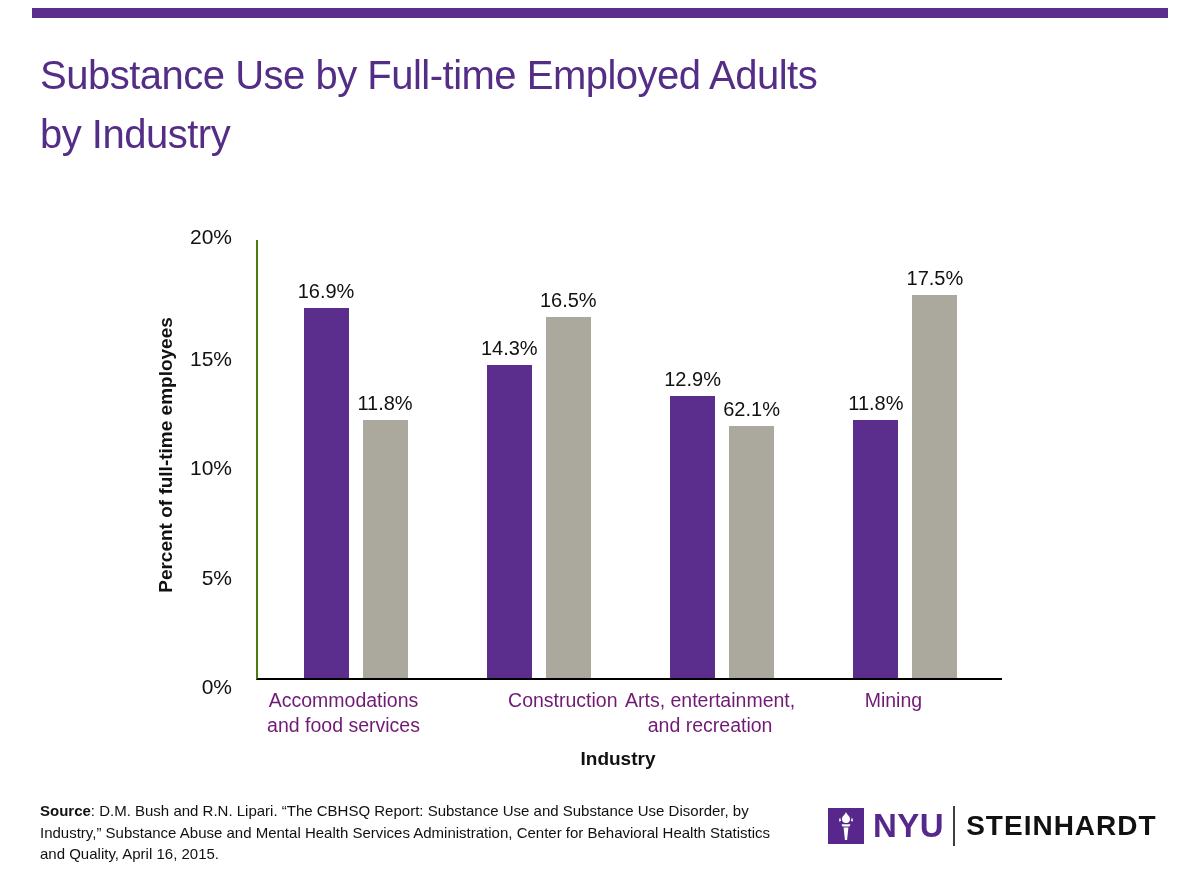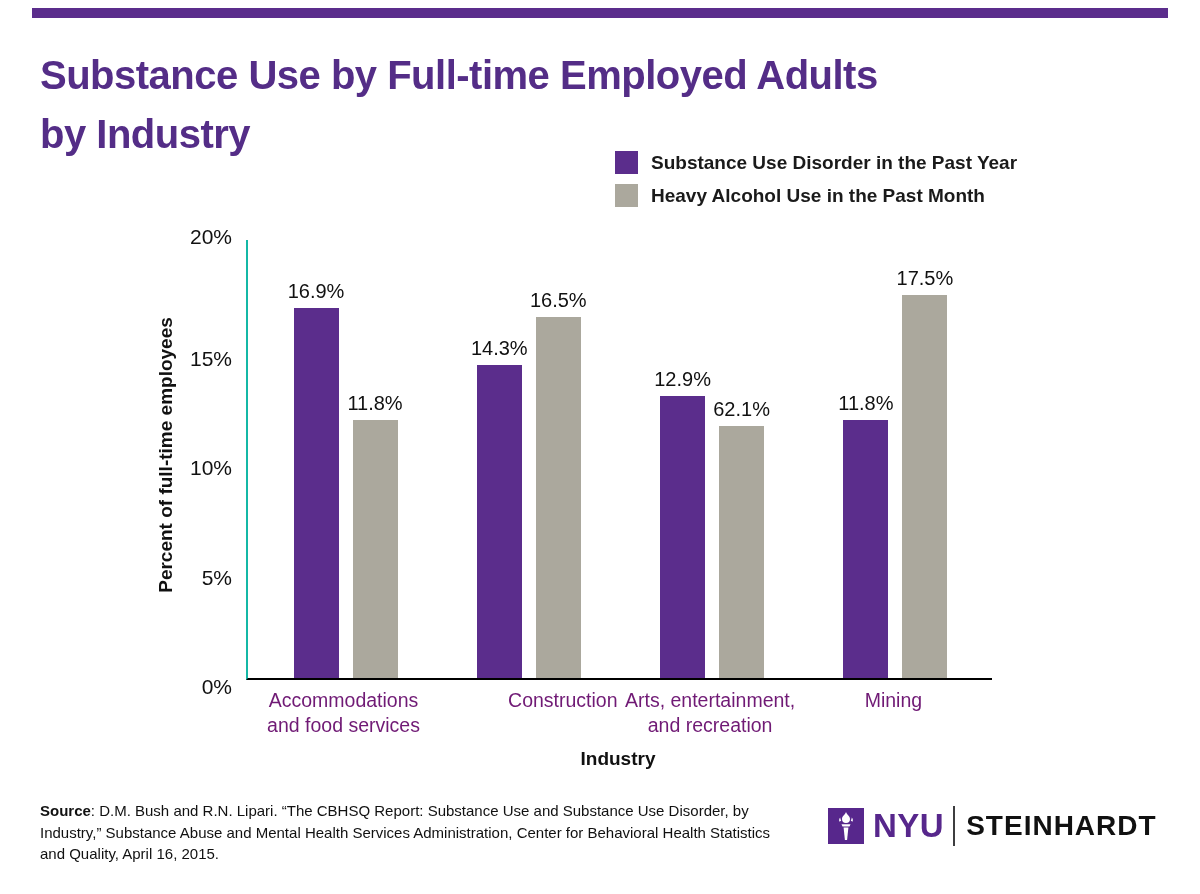--- a/index.html
+++ b/index.html
@@ -3,33 +3,33 @@
 <meta charset="utf-8">
 <style>
   html,body{margin:0;padding:0;background:#fff;}
   .page{
     position:relative;width:1200px;height:894px;background:#ffffff;overflow:hidden;
     font-family:"Liberation Sans", sans-serif;color:#1a1a1a;
   }
   .top-rule{position:absolute;left:32px;top:8px;width:1136px;height:10px;}
   .title{
     position:absolute;left:40px;top:46px;margin:0;width:1000px;
-    font-size:40px;line-height:59px;font-weight:700;letter-spacing:-0.5px;
+    font-size:40px;line-height:59px;font-weight:400;letter-spacing:-0.5px;
   }
   .legend{position:absolute;left:615px;top:151px;}
   .legend-row{display:flex;align-items:center;height:23px;margin-bottom:10px;}
   .swatch{width:23px;height:23px;flex:0 0 23px;}
   .legend-label{margin-left:13px;font-size:19px;font-weight:700;color:#1a1a1a;white-space:nowrap;}
   .yaxis-title{
     position:absolute;left:166px;top:455px;transform:translate(-50%,-50%) rotate(-90deg);
     font-size:19px;font-weight:700;white-space:nowrap;color:#111;
   }
   .ytick{position:absolute;width:75px;left:157px;text-align:right;font-size:21px;color:#111;transform:translateY(-50%);}
-  .plot{position:absolute;left:246px;top:240px;width:744px;height:438px;
-    border-left:2px solid #14b8a6;border-bottom:2px solid #000;box-sizing:content-box;}
+  .plot{position:absolute;left:256px;top:240px;width:744px;height:438px;
+    border-left:2px solid #4d7c0f;border-bottom:2px solid #000;box-sizing:content-box;}
   .bar{position:absolute;bottom:0;width:45px;}
   .bar-label{position:absolute;width:100px;text-align:center;font-size:20px;color:#111;white-space:nowrap;}
   .xlabel{position:absolute;width:240px;top:688px;text-align:center;font-size:19.5px;line-height:25px;
     color:#701a75;white-space:pre-line;transform:translateX(-50%);}
   .xaxis-title{position:absolute;left:618px;top:748px;transform:translateX(-50%);
     font-size:19px;font-weight:700;color:#111;}
   .source{position:absolute;left:40px;top:800px;width:735px;font-size:15px;line-height:21.5px;color:#111;}
   .source .bold{font-weight:700;}
   .logo{position:absolute;left:828px;top:806px;display:flex;align-items:center;}
   .torch-box{width:36px;height:36px;display:flex;align-items:center;justify-content:center;}
@@ -39,30 +39,20 @@
 </style>
 </head>
 <body>
 
 <div class="page">
 
   <div class="top-rule" style="background: rgb(91, 45, 140);"></div>
 
   <h1 class="title" style="color: rgb(84, 45, 135);"><span>Substance Use by Full-time Employed Adults</span><br><span>by Industry</span></h1>
 
-  <div class="legend">
-    <div class="legend-row">
-      <span class="swatch" id="swatch-0" style="background: rgb(91, 45, 140);"></span>
-      <span class="legend-label">Substance Use Disorder in the Past Year</span>
-    </div>
-    <div class="legend-row">
-      <span class="swatch" id="swatch-1" style="background: rgb(171, 168, 157);"></span>
-      <span class="legend-label">Heavy Alcohol Use in the Past Month</span>
-    </div>
-  </div>
 
   <div class="yaxis-title">Percent of full-time employees</div>
 
   <div id="yticks">
       <div class="ytick" style="top: 687px;">0%</div>
       <div class="ytick" style="top: 577.5px;">5%</div>
       <div class="ytick" style="top: 468px;">10%</div>
       <div class="ytick" style="top: 358.5px;">15%</div>
       <div class="ytick" style="top: 237px;">20%</div>
     </div>

